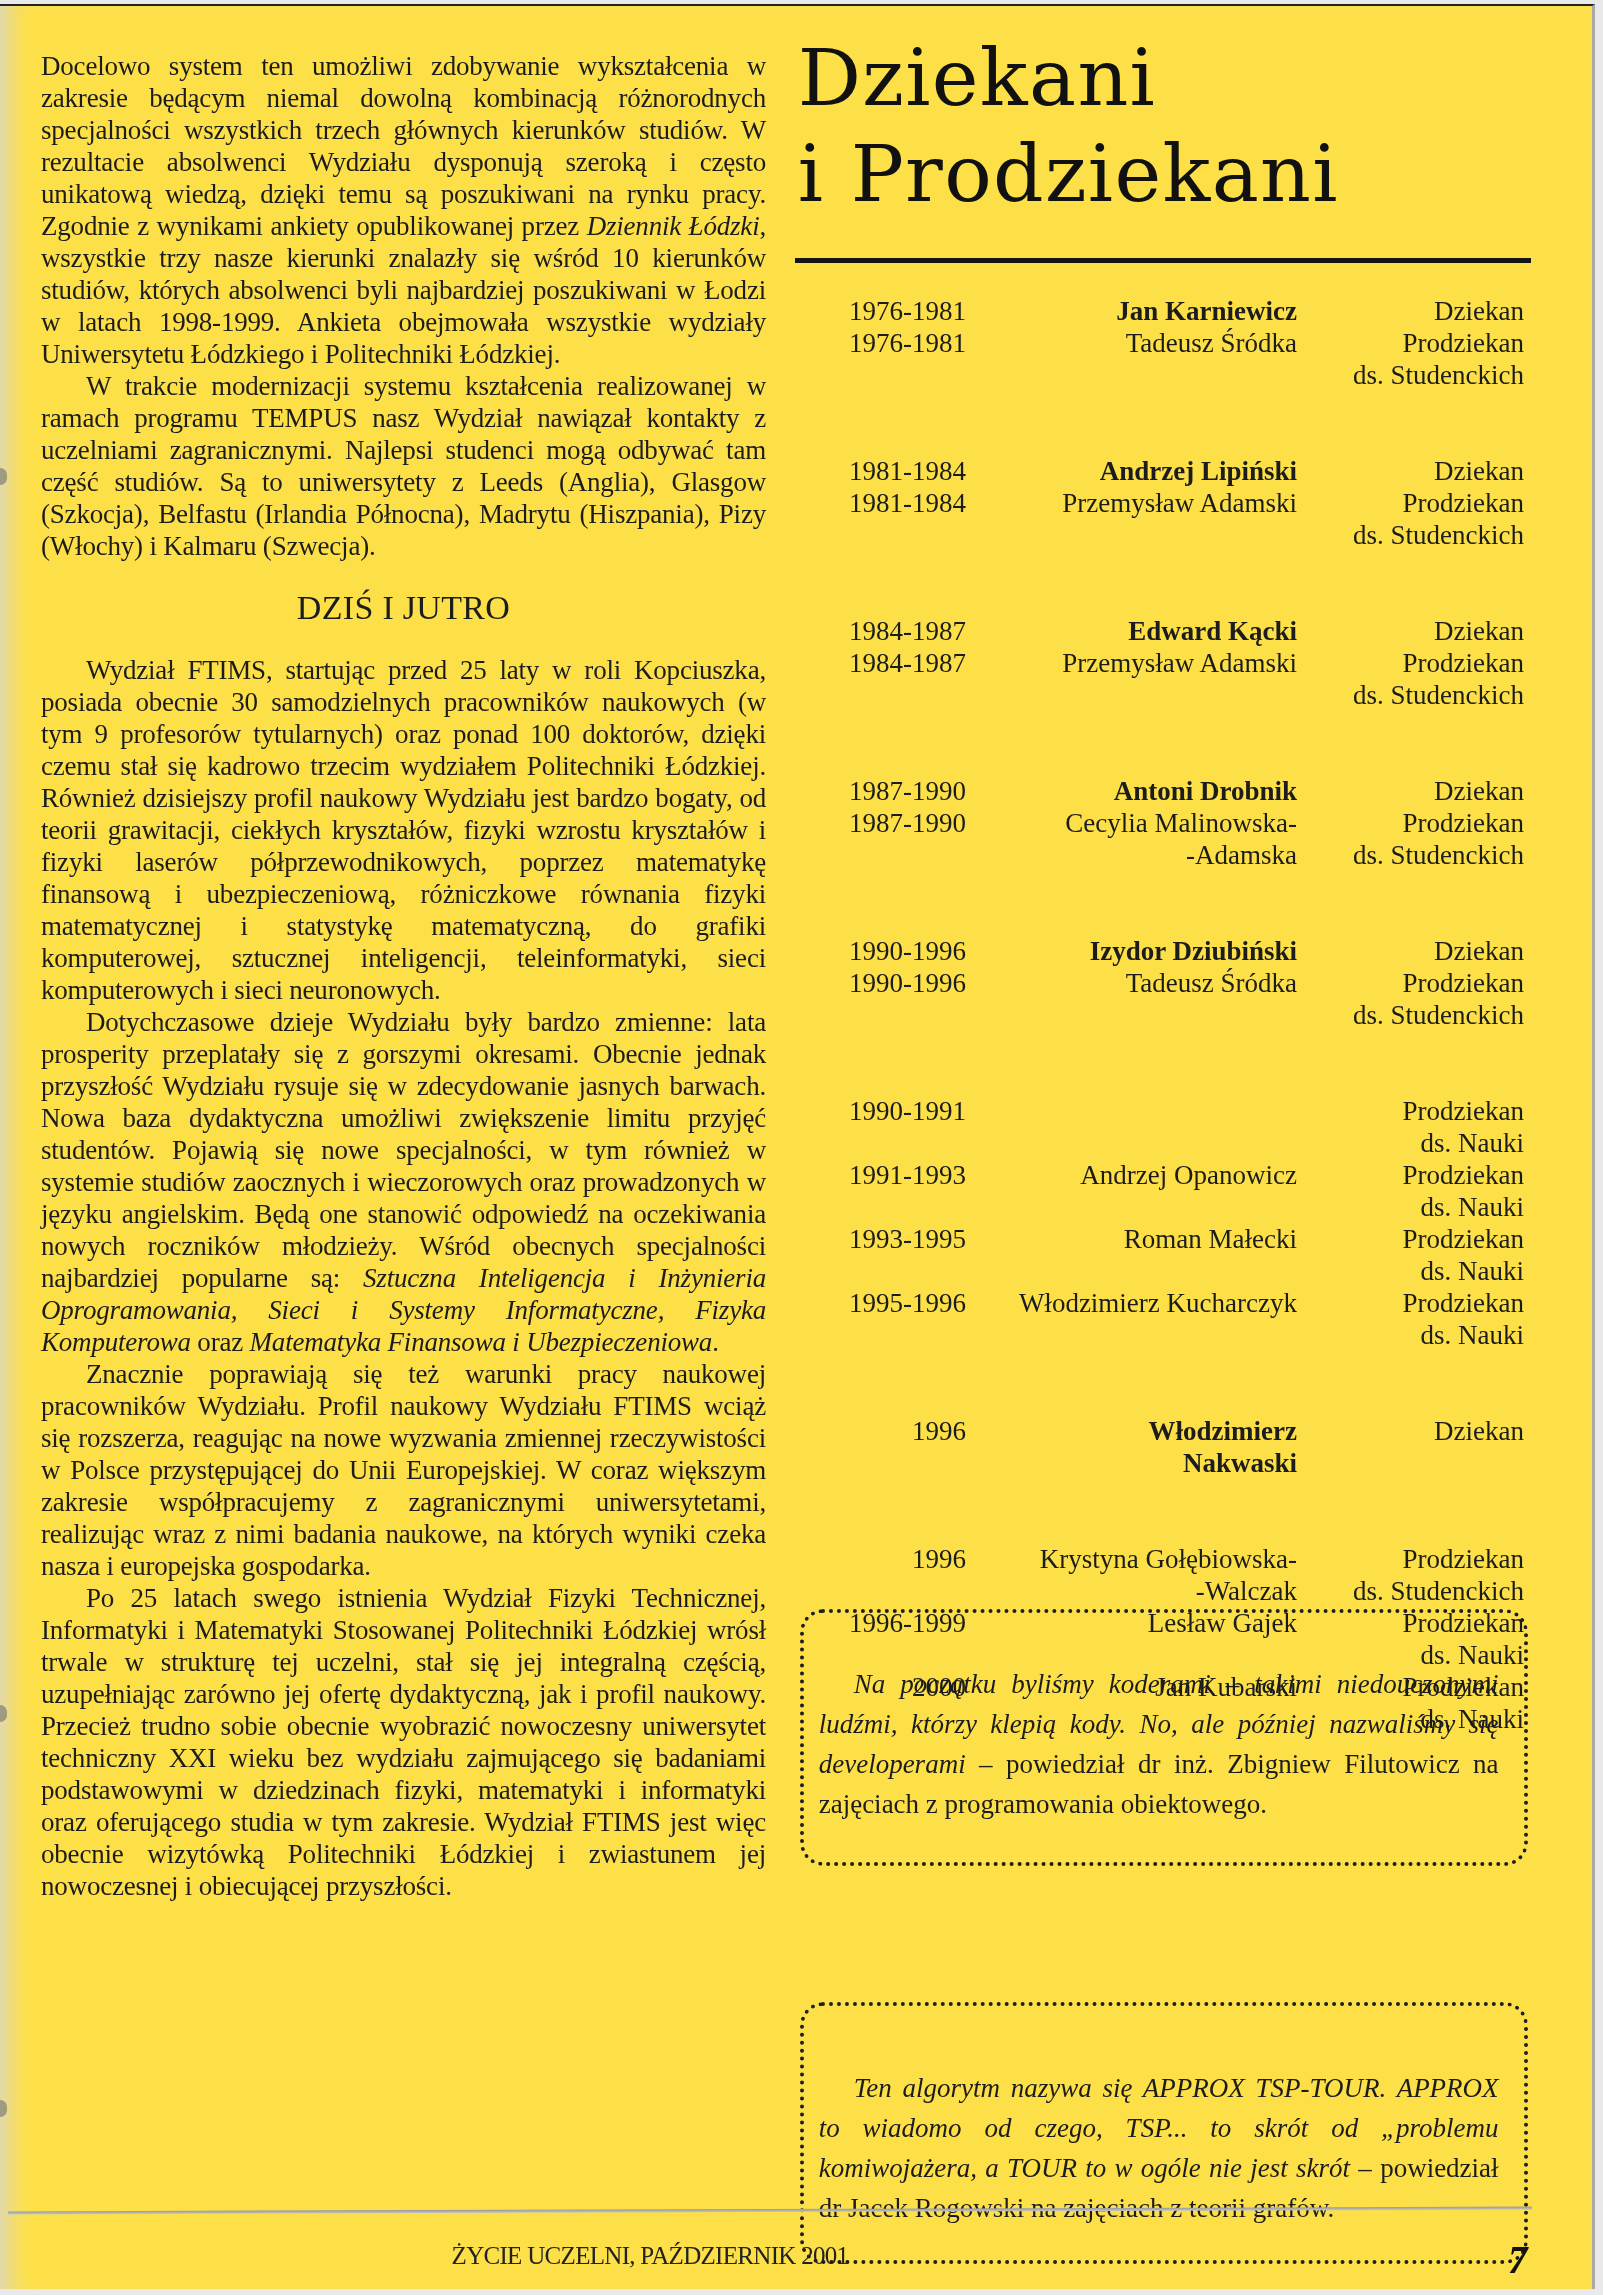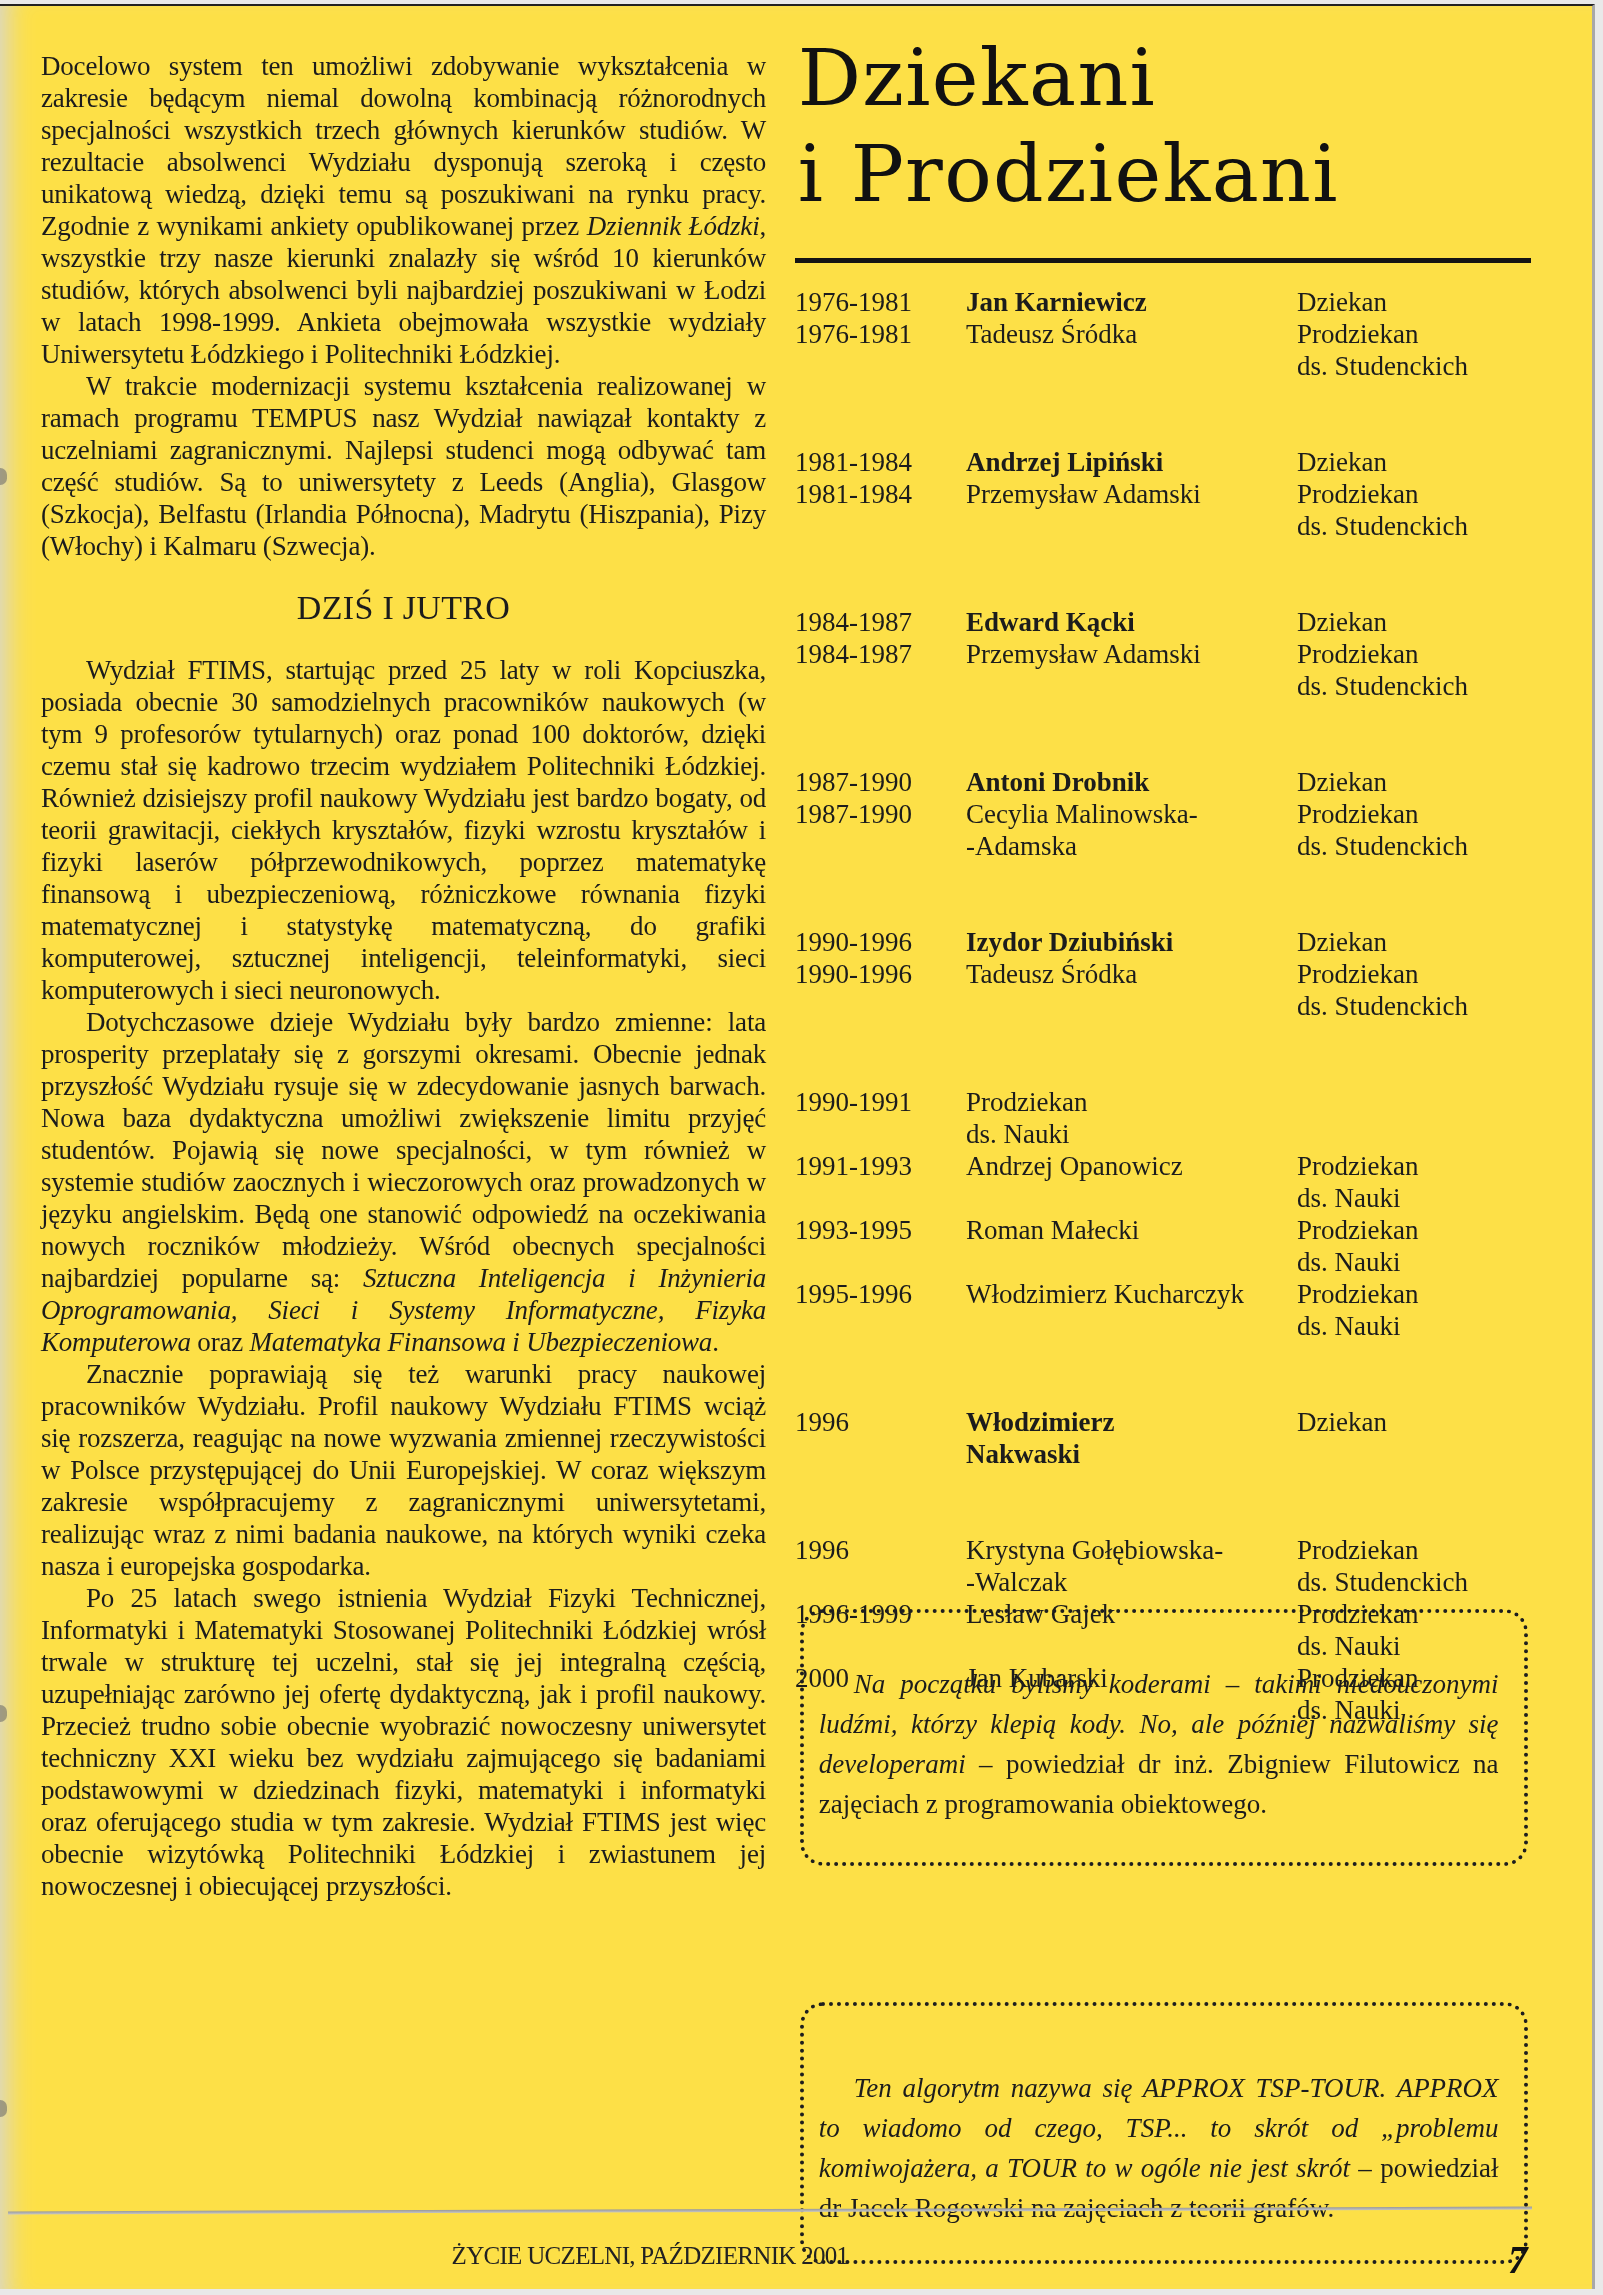--- a/index.html
+++ b/index.html
@@ -29,21 +29,21 @@
     text-align: center; font-family: "Liberation Serif", serif;
     font-size: 34px; letter-spacing: 0.3px; margin: 28px 0 29px 0 !important;
     line-height: 35px;
   }
   .right-col { position: absolute; left: 795px; top: 24px; width: 729px; }
   .title {
     font-family: "DejaVu Serif", serif; font-size: 79px; line-height: 96px;
     font-weight: normal; margin: 0; padding-left: 2.7px; letter-spacing: 1.3px; color: #111;
   }
   .title-rule { margin-top: 36px; height: 4.7px; background: #141414; width: 736px; }
-  .deans { margin-top: 23px; font-family: "Liberation Serif", serif; font-size: 27px; line-height: 32px; }
+  .deans { margin-top: 32px; font-family: "Liberation Serif", serif; font-size: 27px; line-height: 32px; text-align: right; }
   .row { display: flex; }
   .row .years { width: 171px; flex: none; }
   .row .name { width: 331px; flex: none; white-space: pre-line; }
   .row .name.bold { font-weight: bold; }
   .row .role { flex: 1; white-space: pre-line; }
   .gap { height: 64px; }
   .quote-box {
     position: absolute; left: 800px; width: 728px;
     border: 4.7px dotted #1e1e1e; border-radius: 23px;
     box-sizing: border-box;

